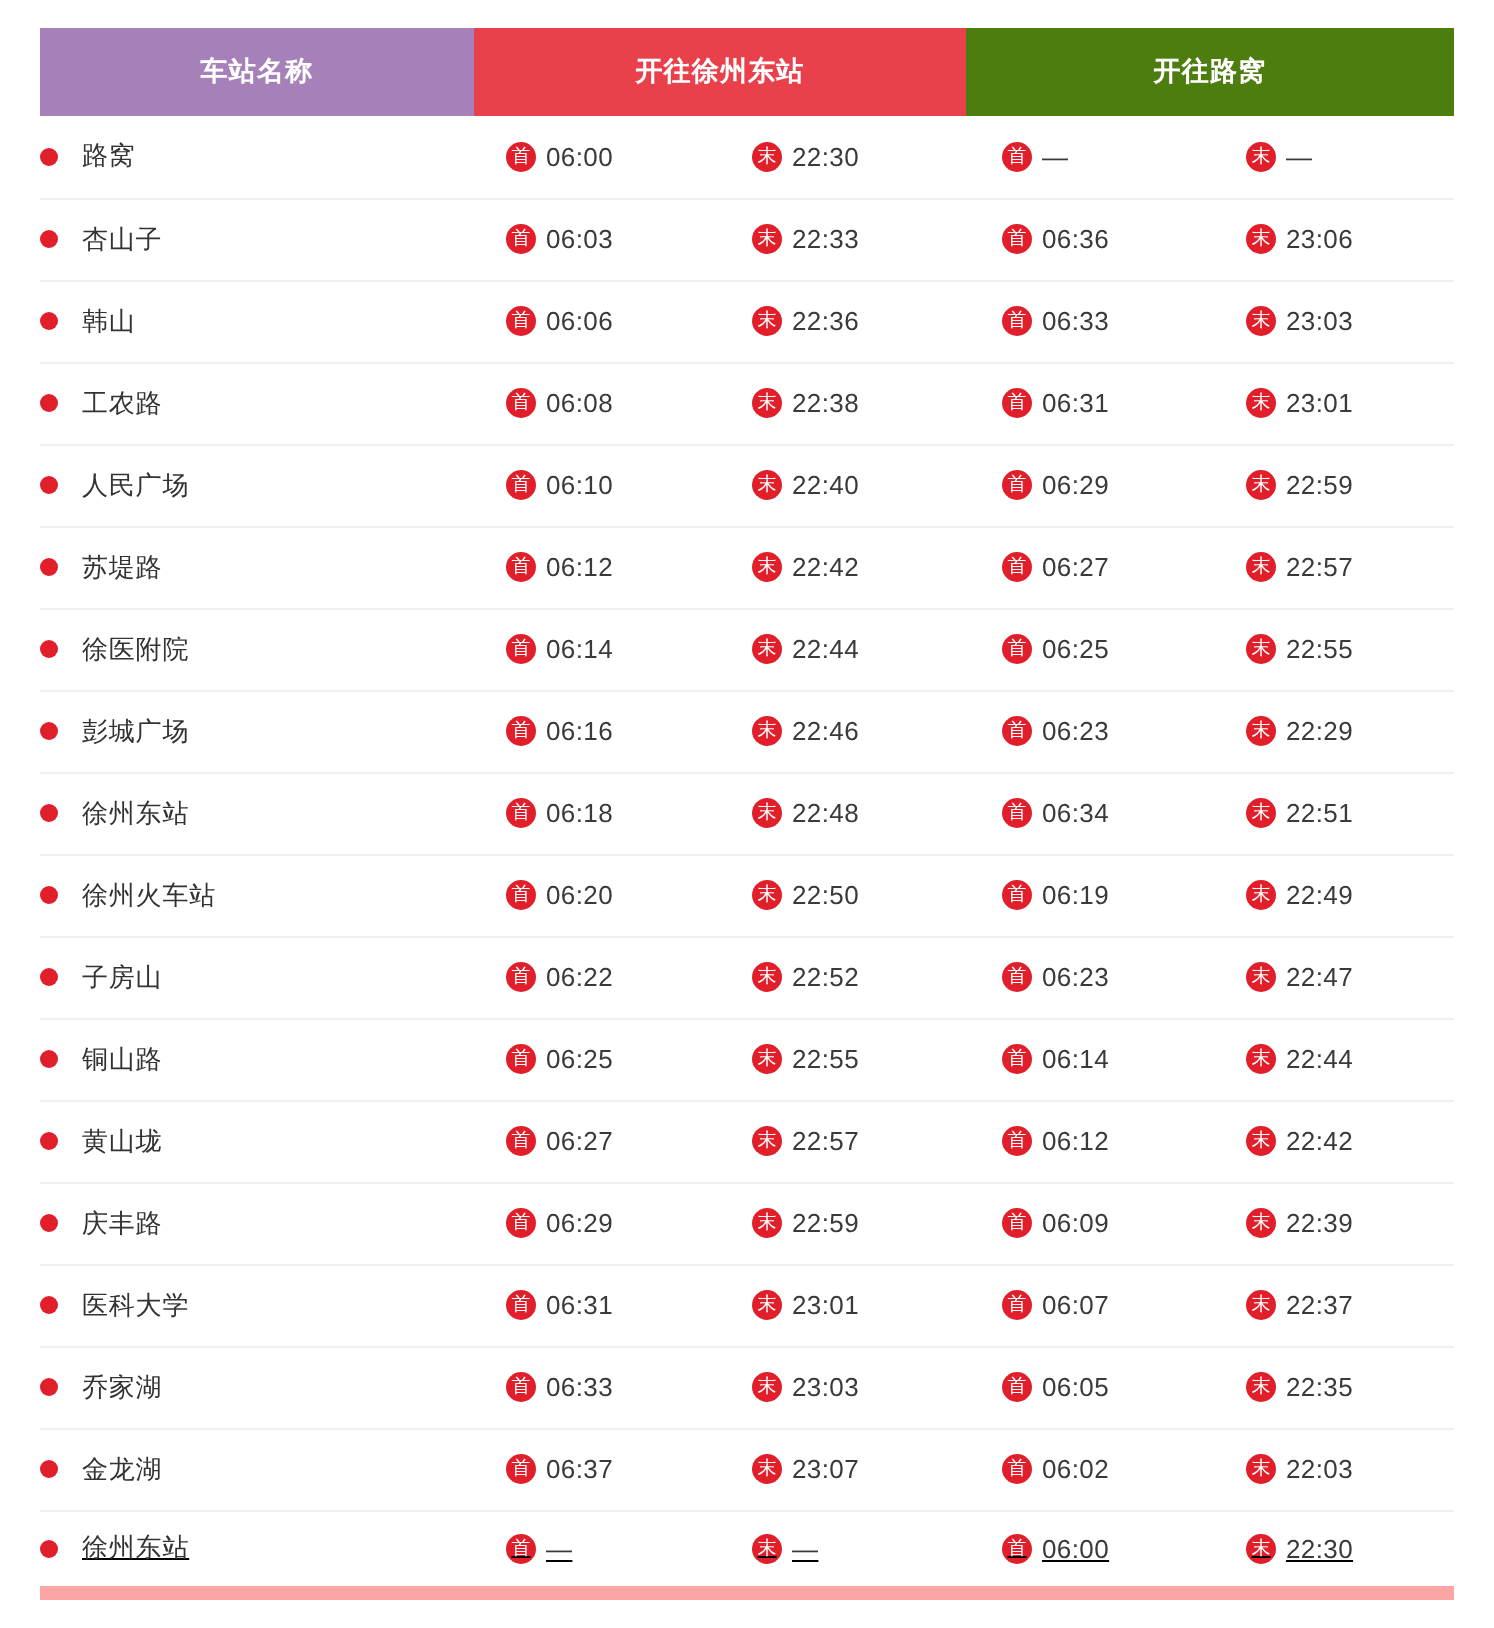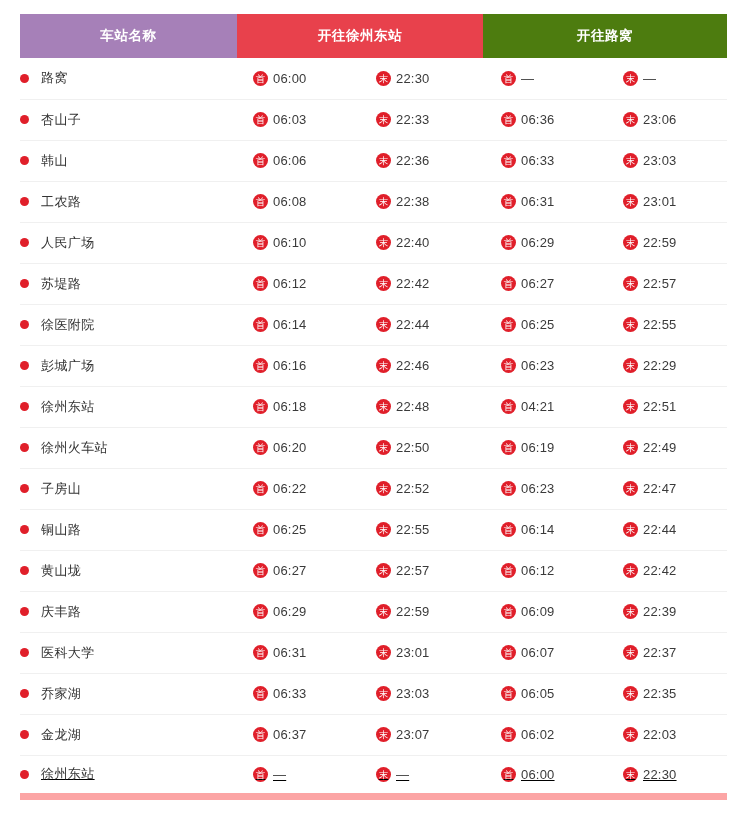--- a/index.html
+++ b/index.html
@@ -411,21 +411,21 @@
           </td>
           <td class="time-cell">
             <div class="time-inner">
               <span class="badge">末</span>
               <span class="time-text">22:48</span>
             </div>
           </td>
           <td class="time-cell wide">
             <div class="time-inner pad-b">
               <span class="badge">首</span>
-              <span class="time-text">04:21</span>
+              <span class="time-text">06:34</span>
             </div>
           </td>
           <td class="time-cell wide">
             <div class="time-inner pad-b">
               <span class="badge">末</span>
               <span class="time-text">22:51</span>
             </div>
           </td>
         </tr>
         <tr class="row-line">

